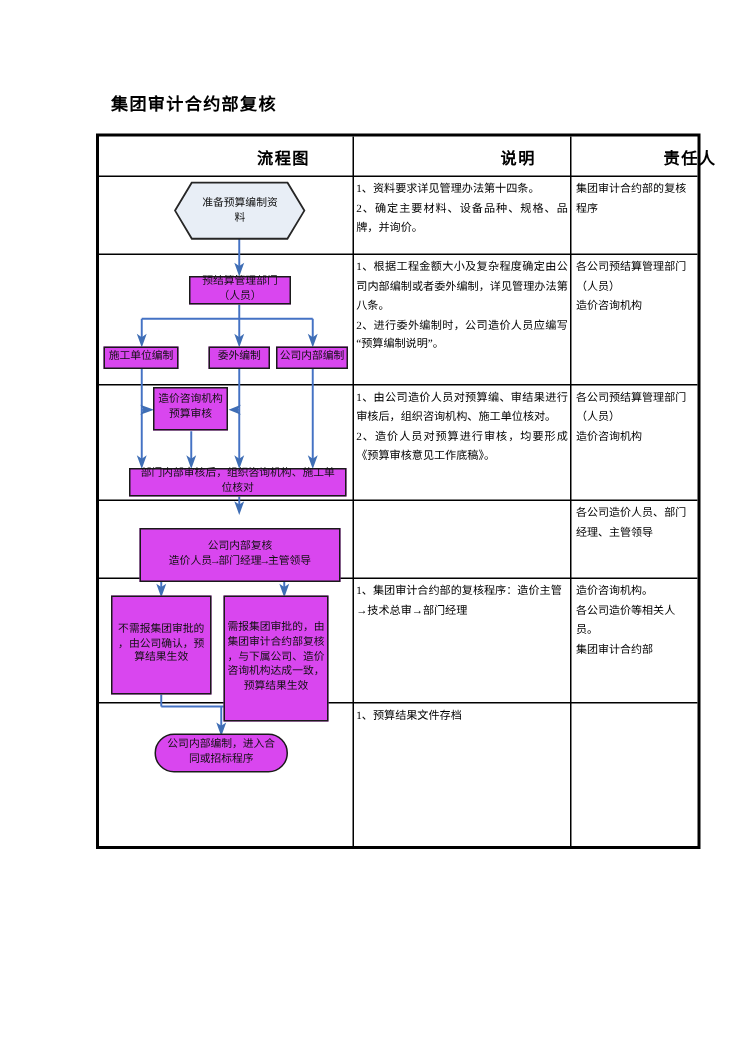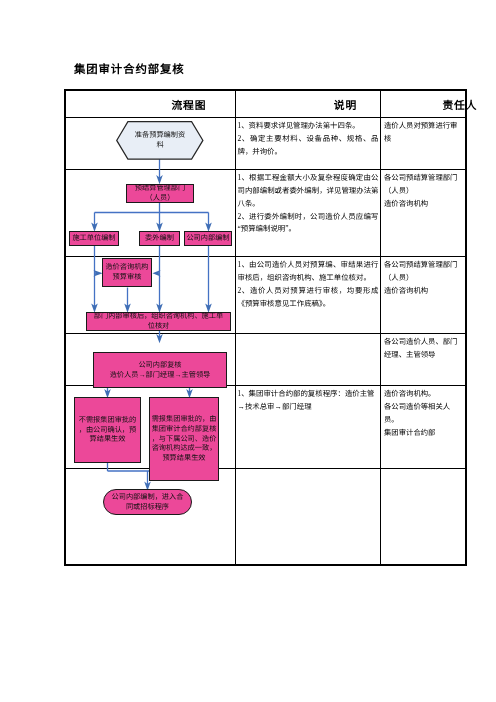--- a/index.html
+++ b/index.html
@@ -38,23 +38,23 @@
   }
   .desc p{margin:0;}
   .resp{
     font-size:7.35px;line-height:12.75px;padding:2.3px 4.5px 0 4px;
   }
   .resp p{margin:0;}
 
   
   .shape{
     position:absolute;box-sizing:border-box;
-    background:#ec4899;border:1.1px solid #1a1a1a;
+    background:#d946ef;border:1.1px solid #1a1a1a;
     display:flex;align-items:center;justify-content:center;
-    text-align:center;font-size:7.2px;line-height:9.7px;color:#111;
+    text-align:center;font-size:7.2px;line-height:9.7px;color:#111;font-family:Liberation Mono, monospace;
   }
   .shape span{display:block;padding:0;position:relative;top:0.5px;}
   .shape i, .hexlabel i{display:block;font-style:normal;}
   .hexwrap{position:absolute;}
   .ellipse{border-radius:999px;}
   svg.flow{position:absolute;left:0;top:0;overflow:visible;}
   .hexlabel{
     position:absolute;text-align:center;font-size:7.2px;line-height:9.7px;color:#111;
     display:flex;align-items:center;justify-content:center;
   }
@@ -90,23 +90,26 @@
       <p>2、进行委外编制时，公司造价人员应编写“预算编制说明”。</p>
     </div>
     <div class="cell desc" style="left:169px;top:166px;width:144px;height:76px">
       <p>1、由公司造价人员对预算编、审结果进行审核后，组织咨询机构、施工单位核对。</p>
       <p>2、造价人员对预算进行审核，均要形成《预算审核意见工作底稿》。</p>
     </div>
     <div class="cell desc" style="left:169px;top:243px;width:144px;height:51px"></div>
     <div class="cell desc" style="left:169px;top:295px;width:144px;height:82px">
       <p><span>1、集团审计合约部的复核程序：造价主管</span><br><span>→技术总审→部门经理</span></p>
     </div>
+    <div class="cell desc" style="left:169px;top:378px;width:144px;height:93px">
+      <p>1、预算结果文件存档</p>
+    </div>
 
     <div class="cell resp" style="left:314px;top:27px;width:83px;height:51px">
-      <p>造价人员对预算进行审核</p>
+      <p>集团审计合约部的复核程序</p>
     </div>
     <div class="cell resp" style="left:314px;top:79px;width:83px;height:86px">
       <p>各公司预结算管理部门（人员）</p>
       <p>造价咨询机构</p>
     </div>
     <div class="cell resp" style="left:314px;top:166px;width:83px;height:76px">
       <p>各公司预结算管理部门（人员）</p>
       <p>造价咨询机构</p>
     </div>
     <div class="cell resp" style="left:314px;top:295px;width:83px;height:82px">

